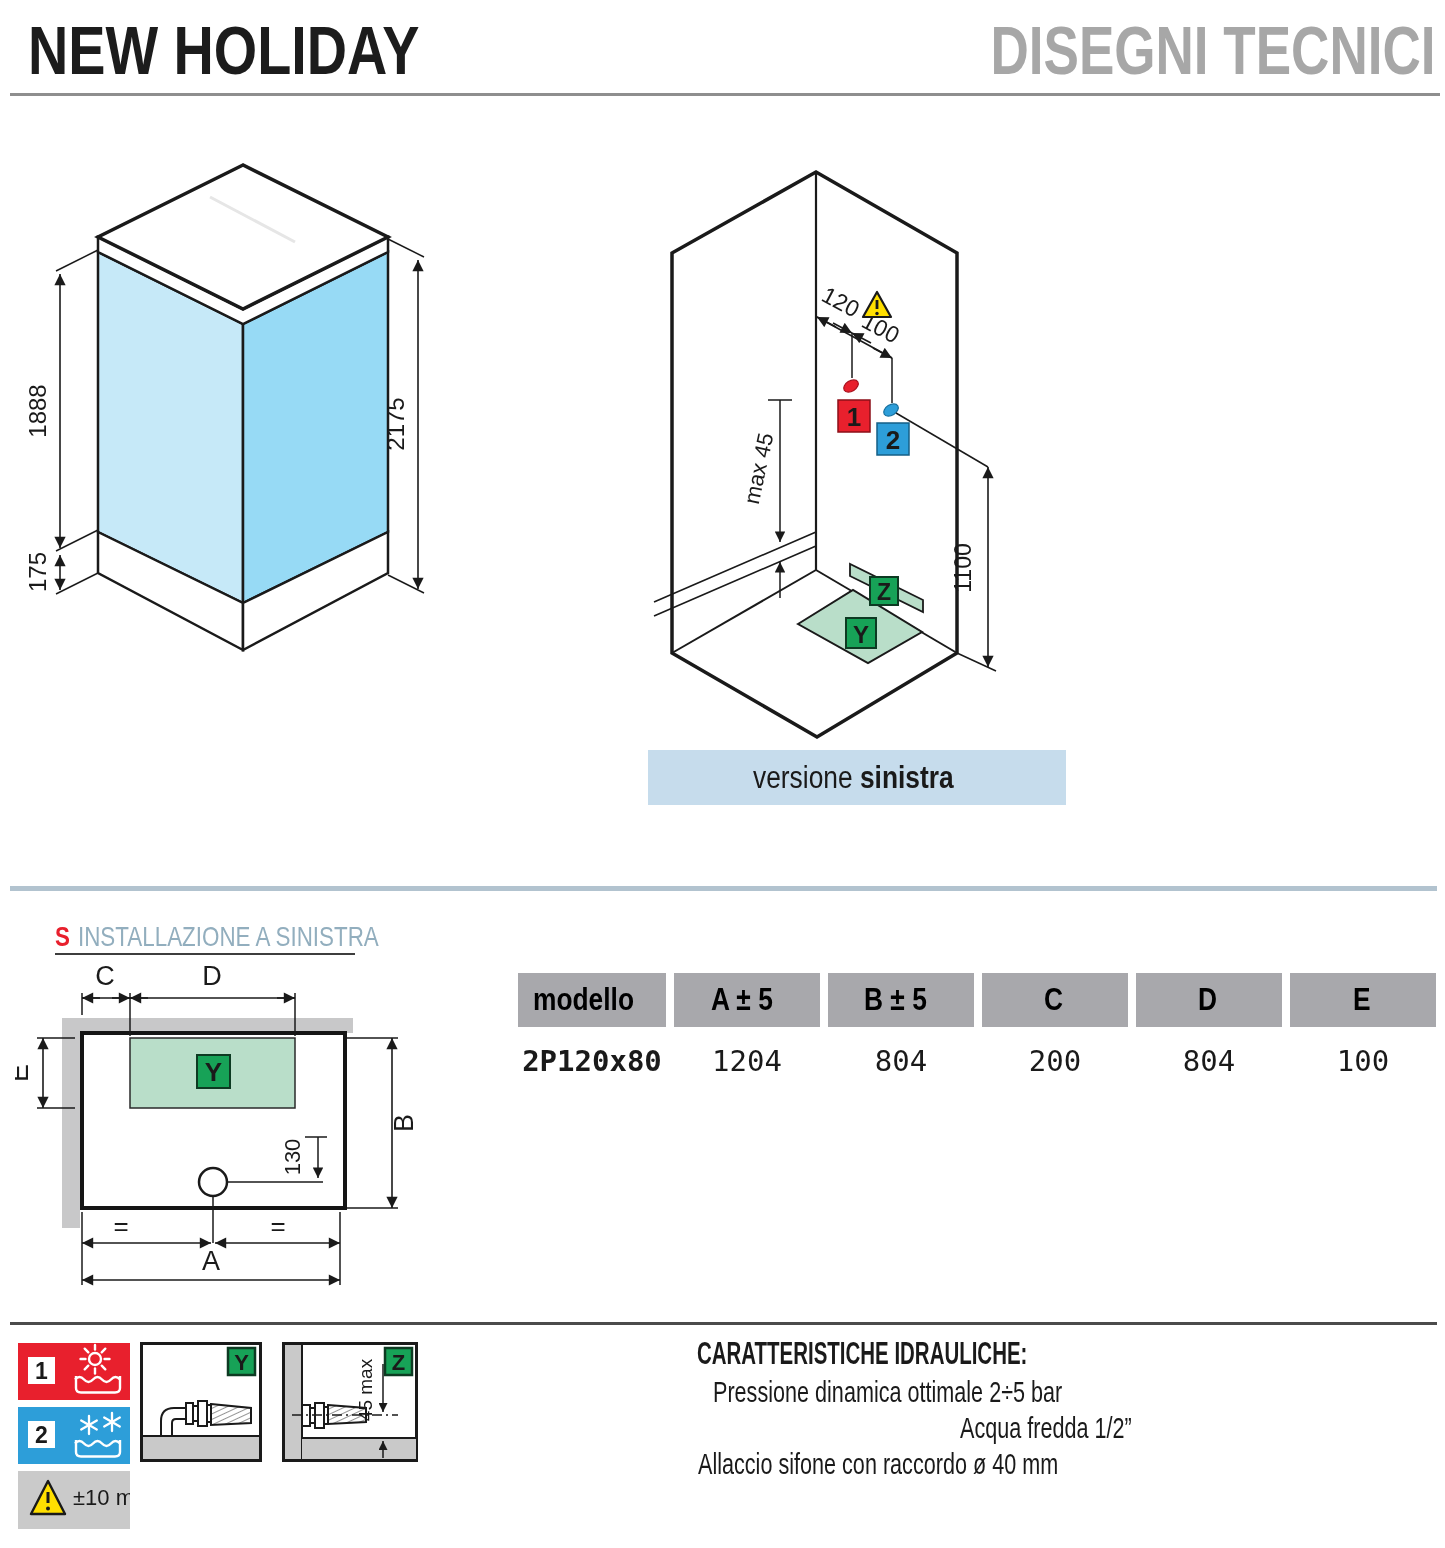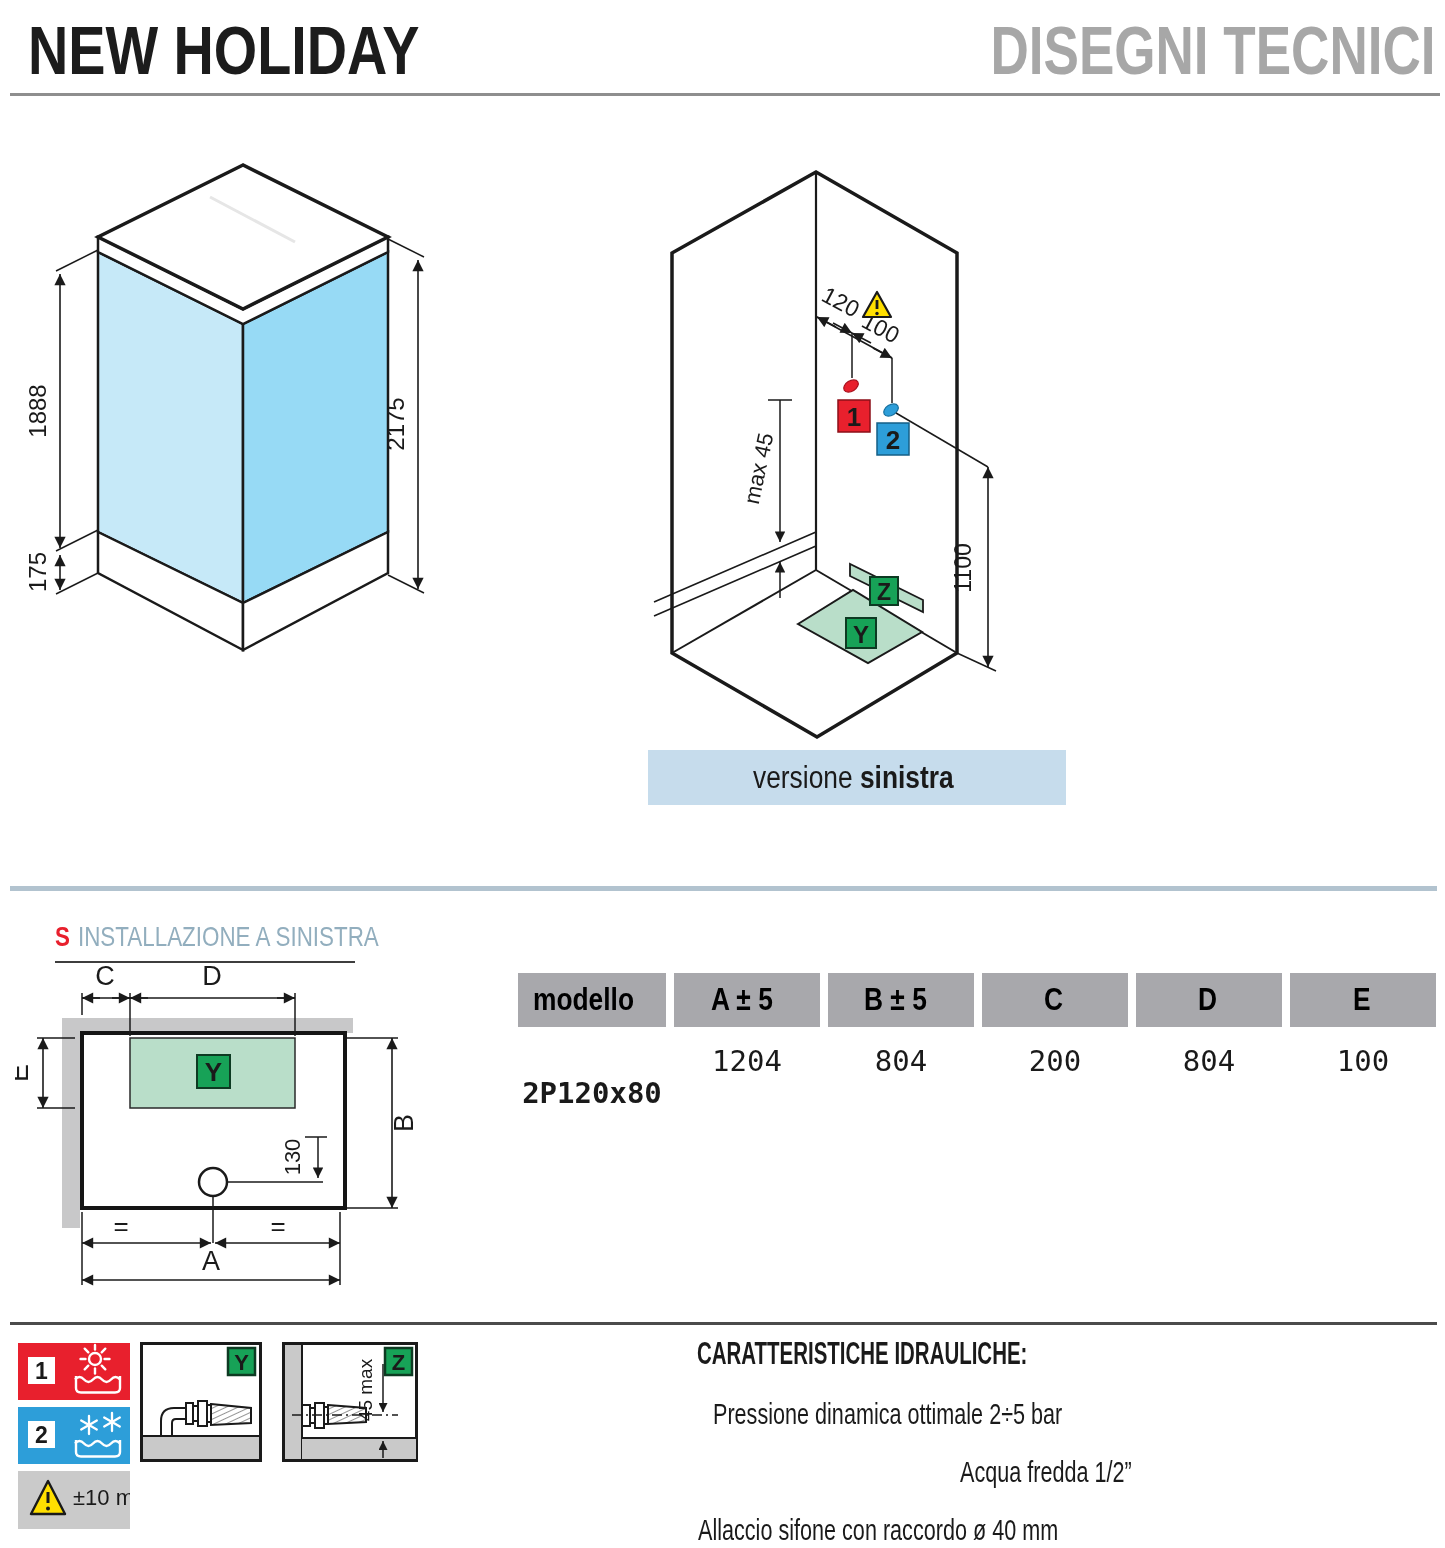--- a/index.html
+++ b/index.html
@@ -9,30 +9,30 @@
   .cx85{transform:scaleX(.85);}
   .cx72{transform:scaleX(.72);}
   .cx66{transform:scaleX(.66);}
   .title{font-size:68px;line-height:68px;font-weight:700;letter-spacing:0px;color:#1c1c1c;}
   .subtitle{font-size:68px;line-height:68px;font-weight:700;color:#a7a7a7;transform-origin:100% 50%;}
   .rule{background:#8e8e8e;height:3px;}
   .divider-blue{background:#b2c3cf;height:5px;}
   .divider-dark{background:#4b4b4b;height:3px;}
   .version-bar{background:#c6dcec;display:flex;align-items:center;justify-content:center;font-size:31px;padding-left:28px;}
   .version-bar b{font-weight:700;}
-  .section-title{font-size:28px;border-bottom:2px solid #3e3e3e;padding-bottom:8px;width:300px;}
+  .section-title{font-size:28px;border-bottom:2px solid #3e3e3e;width:300px;}
   .section-title .s{color:#e8202d;font-weight:700;margin-right:10px;}
   .section-title .t{color:#92aebe;font-weight:400;}
   .spec-table{display:grid;grid-template-columns:148px repeat(5,146px);column-gap:8px;row-gap:14px;}
   .spec-table .th{background:#a8a8ac;color:#000000;height:54px;display:flex;align-items:center;justify-content:center;font-size:31px;font-weight:700;}
   .spec-table .td{height:40px;display:flex;align-items:center;justify-content:center;font-family:"DejaVu Sans Mono",monospace;font-size:29px;color:#1a1a1a;}
-  .spec-table .td.model{font-weight:700;margin-top:32px;}
+  .spec-table .td.model{font-weight:700;}
   .hydraulics{width:560px;text-align:right;}
   .hydraulics .h-title{font-size:31px;font-weight:700;line-height:40px;}
-  .hydraulics .h-line{font-size:30px;line-height:36px;margin-top:22px;}
+  .hydraulics .h-line{font-size:30px;line-height:36px;}
   svg text{font-family:"Liberation Sans",sans-serif;fill:#1a1a1a;}
 </style>
 </head>
 <body>
 
 <div class="abs title" style="left:28px;top:16px;">
   <span class="cond" style="transform:scaleX(.82);">NEW HOLIDAY</span>
 </div>
 <div class="abs subtitle" style="right:10px;top:16px;text-align:center;">
   <span class="cond" style="transform:scaleX(.78);transform-origin:100% 50%;">DISEGNI TECNICI</span>

